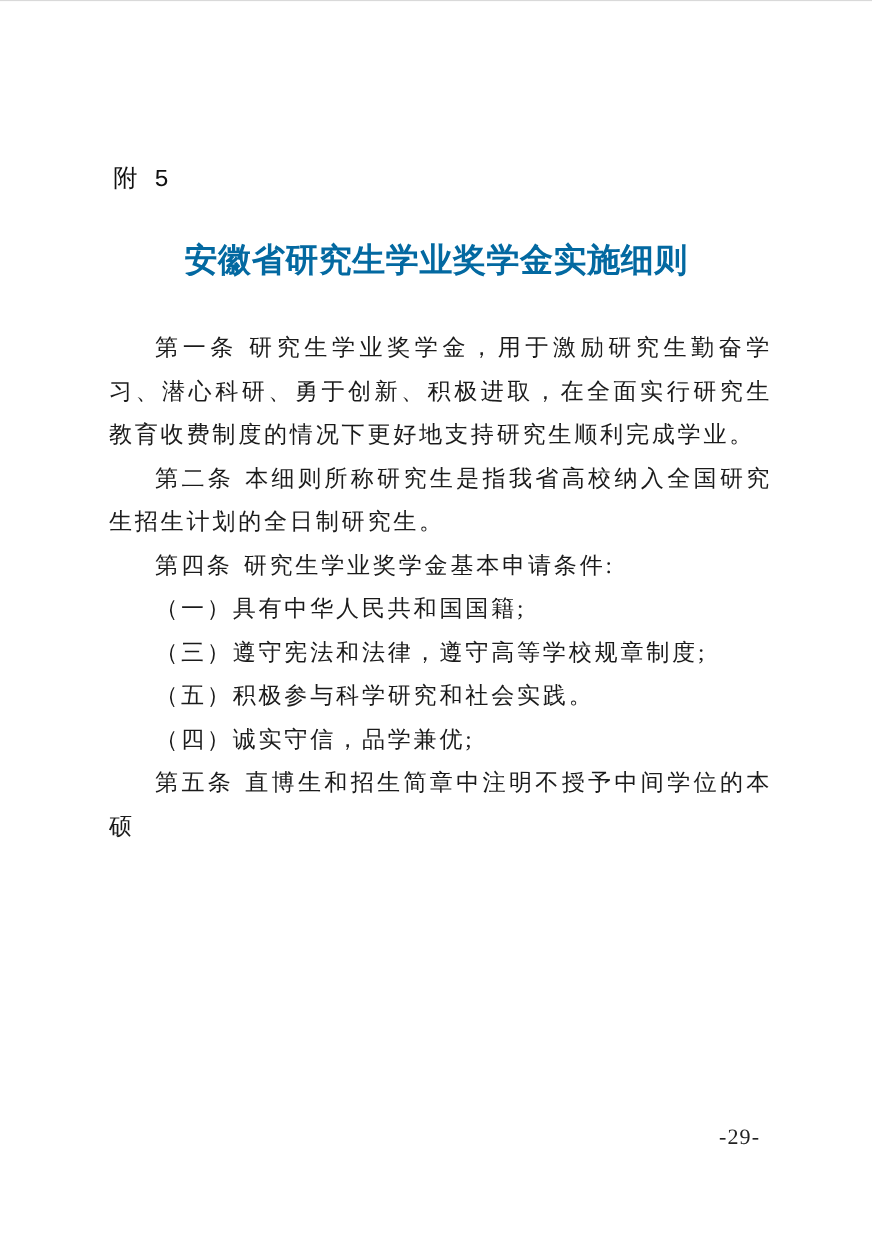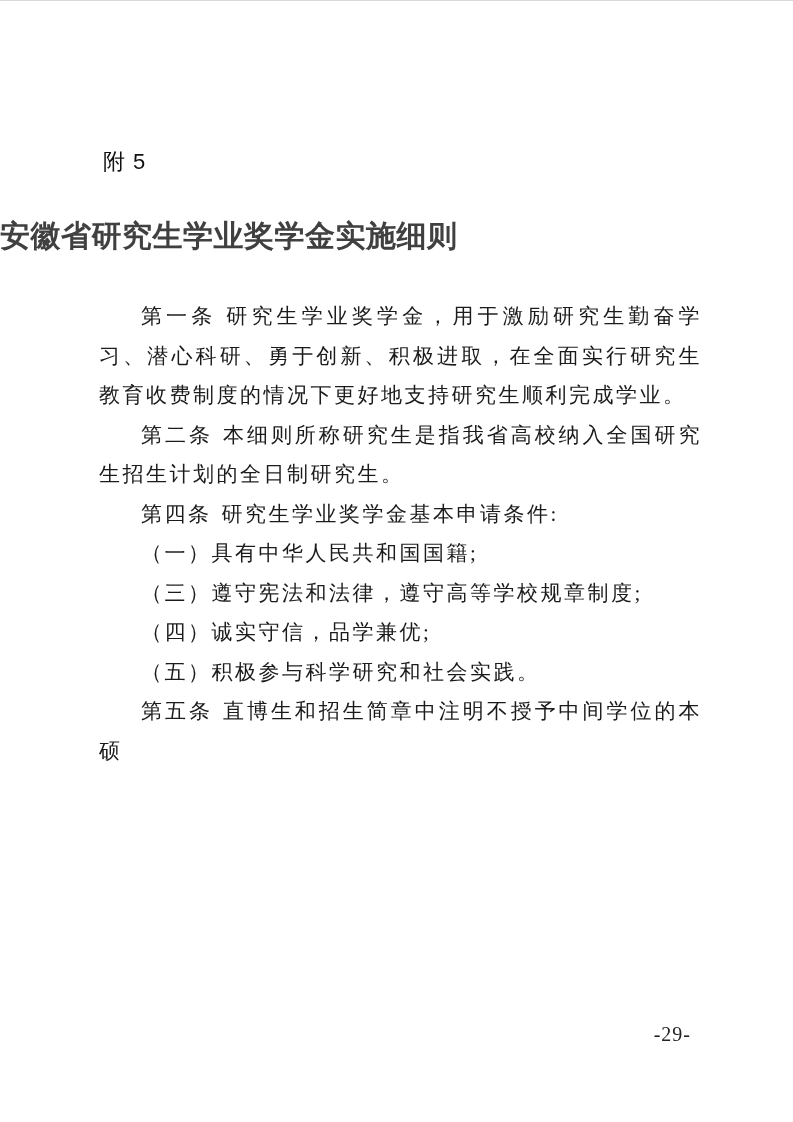--- a/index.html
+++ b/index.html
@@ -19,39 +19,39 @@
   .scan-edge {
     position: absolute;
     top: 0; left: 0; right: 0;
     height: 1px;
     background: #d9d9d9;
   }
   .attachment-label {
     position: absolute;
     left: 103px;
     top: 147px;
-    font-family: Liberation Sans, sans-serif;
+    font-family: Liberation Mono, monospace;
     font-size: 22px;
     font-weight: 500;
     letter-spacing: 1px;
     color: #111111;
     white-space: pre;
   }
   .doc-title {
     position: absolute;
     left: 0;
     right: 0;
     top: 216px;
     margin: 0;
-    text-align: left;
+    text-align: center;
     font-family: "Liberation Serif", serif;
     font-size: 30px;
     font-weight: 700;
     letter-spacing: 0.5px;
-    color: #404040;
+    color: #0369a1;
   }
   .doc-body {
     position: absolute;
     left: 99px;
     top: 297px;
     width: 603px;
     font-size: 21px;
     line-height: 39.5px;
     text-align: justify;
   }
@@ -87,19 +87,19 @@
   <div class="attachment-label">附 5</div>
 
   <h1 class="doc-title">安徽省研究生学业奖学金实施细则</h1>
 
   <div class="doc-body">
     <p><b class="lead">第一条</b><span>研究生学业奖学金，用于激励研究生勤奋学习、潜心科研、勇于创新、积极进取，在全面实行研究生教育收费制度的情况下更好地支持研究生顺利完成学业。</span></p>
     <p><b class="lead">第二条</b><span>本细则所称研究生是指我省高校纳入全国研究生招生计划的全日制研究生。</span></p>
     <p><b class="lead">第四条</b><span>研究生学业奖学金基本申请条件:</span></p>
     <p><b class="lead"></b><span>（一）具有中华人民共和国国籍;</span></p>
     <p><b class="lead"></b><span>（三）遵守宪法和法律，遵守高等学校规章制度;</span></p>
+    <p><b class="lead"></b><span>（五）积极参与科学研究和社会实践。</span></p>
     <p><b class="lead"></b><span>（四）诚实守信，品学兼优;</span></p>
-    <p><b class="lead"></b><span>（五）积极参与科学研究和社会实践。</span></p>
     <p><b class="lead">第五条</b><span>直博生和招生简章中注明不授予中间学位的本硕</span></p>
   </div>
 
   <div class="page-number">-29-</div>
 </div>
 
 </body></html>

